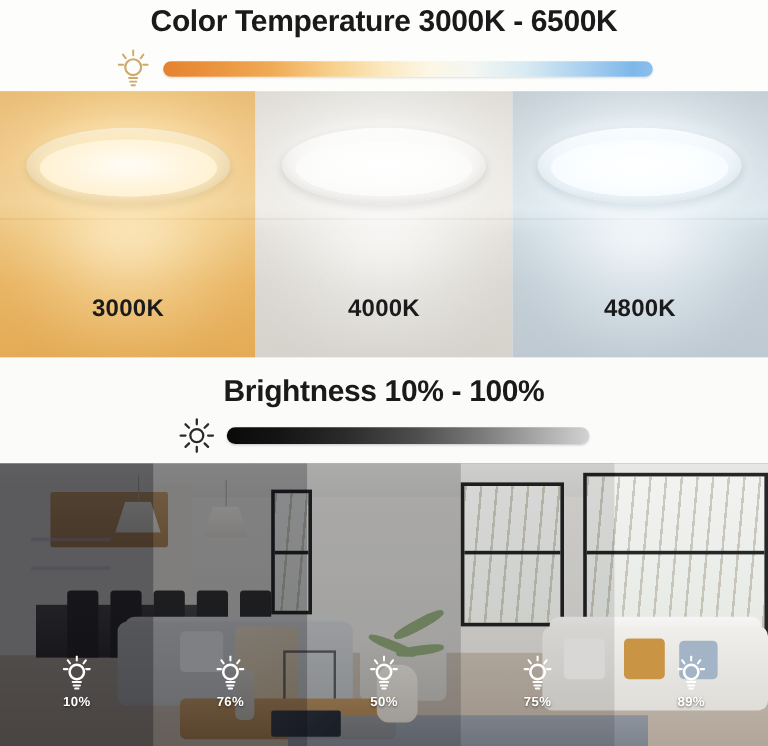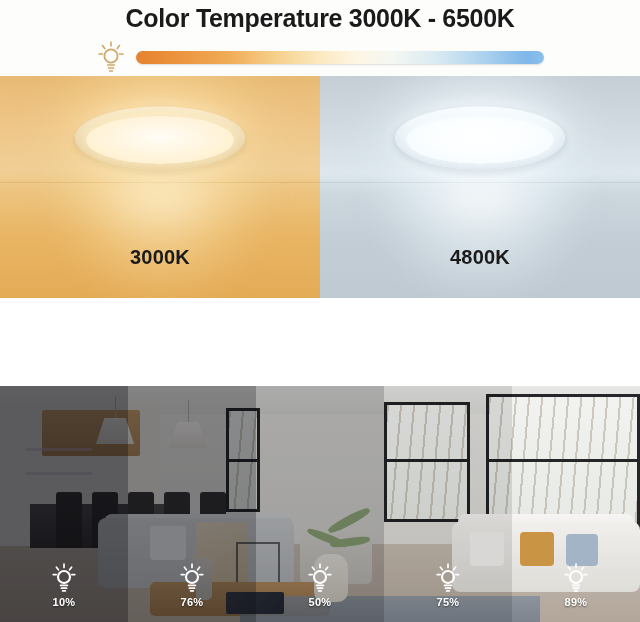--- a/index.html
+++ b/index.html
@@ -157,21 +157,21 @@
   .band { flex:1; height:100%; }
   .b1 { background:rgba(10,10,14,.62); }
   .b2 { background:rgba(14,14,18,.46); }
   .b3 { background:rgba(18,18,22,.28); }
   .b4 { background:rgba(22,22,26,.12); }
   .b5 { background:rgba(255,255,255,.03); }
 
   
   .markers { position:absolute; left:0; top:0; width:100%; height:100%; display:flex; }
   .marker { flex:1; display:flex; flex-direction:column; align-items:center;
-            justify-content:flex-end; padding-bottom:14px; }
+            justify-content:flex-end; padding-bottom:31px; }
   .marker .icon-bulb-room { width:26px; height:30px; }
   .marker-label { margin-top:3px; font-size:11px; font-weight:bold;
                   color:#ffffff; letter-spacing:.3px;
                   text-shadow:0 1px 2px rgba(0,0,0,.55); }
 </style>
 </head>
 <body>
 
 <div class="page">
 
@@ -203,32 +203,61 @@
 
     <div class="lamp-panel panel-3000">
       <div class="halo"></div>
       <div class="wall-split"></div>
       <div class="pool"></div>
       <div class="fixture"></div>
       <div class="diffuser"></div>
       <div class="lamp-label">3000K</div>
     </div>
 
+    <div class="lamp-panel panel-4000">
+      <div class="halo"></div>
+      <div class="wall-split"></div>
+      <div class="pool"></div>
+      <div class="fixture"></div>
+      <div class="diffuser"></div>
+      <div class="lamp-label">4000K</div>
+    </div>
 
     <div class="lamp-panel panel-6500">
       <div class="halo"></div>
       <div class="wall-split"></div>
       <div class="pool"></div>
       <div class="fixture"></div>
       <div class="diffuser"></div>
       <div class="lamp-label">4800K</div>
     </div>
 
   </div>
 
+  <div class="br-header">
+    <div class="br-title">Brightness 10% - 100%</div>
+    <div class="bar-row">
+      <span class="icon-sun">
+        <svg viewBox="0 0 30 30" width="30" height="30">
+          <circle cx="15" cy="15" r="5.4" fill="none" stroke="#2b2b2b" stroke-width="1.9"></circle>
+          <g stroke="#2b2b2b" stroke-width="1.9" stroke-linecap="round">
+            <line x1="15" y1="1.5" x2="15" y2="5.6"></line>
+            <line x1="15" y1="24.4" x2="15" y2="28.5"></line>
+            <line x1="1.5" y1="15" x2="5.6" y2="15"></line>
+            <line x1="24.4" y1="15" x2="28.5" y2="15"></line>
+            <line x1="5.6" y1="5.6" x2="8.5" y2="8.5"></line>
+            <line x1="21.5" y1="21.5" x2="24.4" y2="24.4"></line>
+            <line x1="24.4" y1="5.6" x2="21.5" y2="8.5"></line>
+            <line x1="8.5" y1="21.5" x2="5.6" y2="24.4"></line>
+          </g>
+        </svg>
+      </span>
+      <div class="br-bar"></div>
+    </div>
+  </div>
 
   <div class="room">
     <div class="room-img">
       <div class="rm-ceiling"></div>
       <div class="rm-backwall"></div>
       <div class="rm-floor"></div>
 
       <div class="rm-kitchen"></div>
       <div class="rm-cab"></div>
       <div class="rm-shelf" style="top:62px;"></div>

